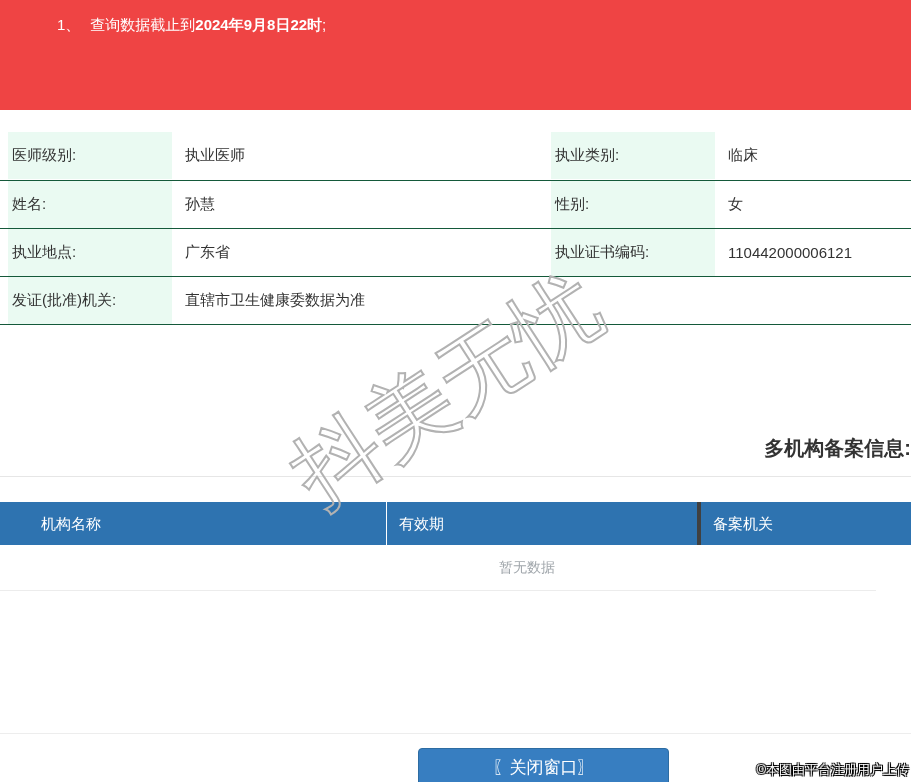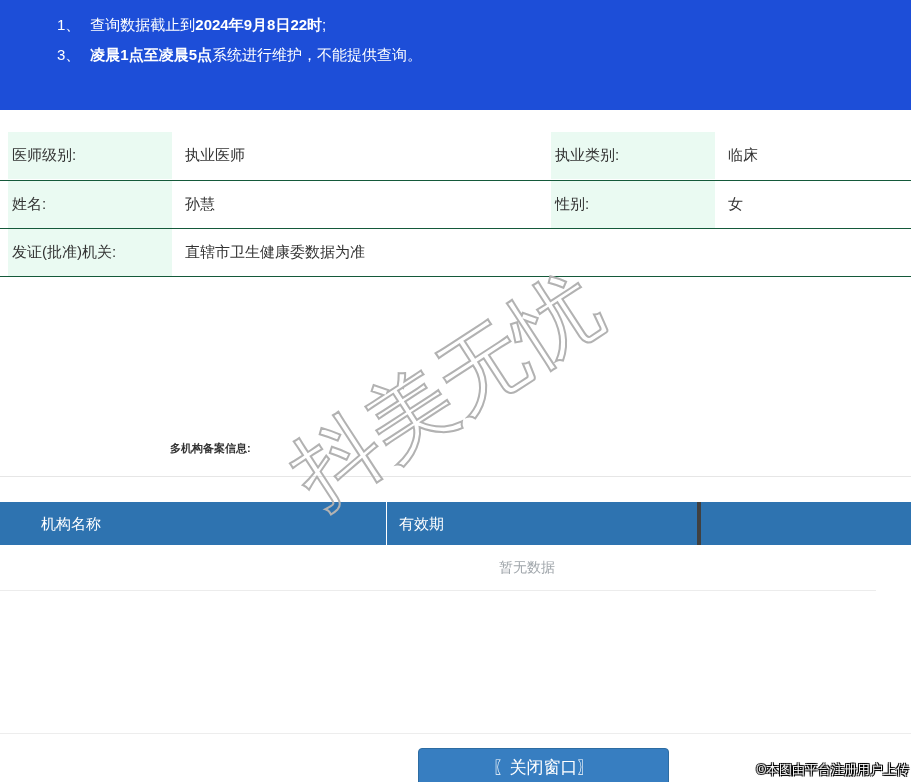--- a/index.html
+++ b/index.html
@@ -4,36 +4,36 @@
 <style>
   * { margin:0; padding:0; box-sizing:border-box; }
   html,body { width:911px; height:782px; }
   body {
     position:relative; overflow:hidden; background:#fff;
     font-family:"Liberation Sans","DejaVu Sans",sans-serif;
     color:#333;
   }
   
   .banner { position:absolute; top:0; left:0; width:911px; height:110px;
-            background:#1d4ed8; padding-top:10px; }
+            background:#ef4444; padding-top:10px; }
   .banner-line { padding-left:57px; color:#fff; font-size:15px; line-height:30px; }
   .banner-line .num { margin-right:10px; }
   .banner-line b { font-weight:bold; }
   
   .info-table { position:absolute; top:132px; left:0; width:911px;
                 border-collapse:collapse; table-layout:fixed; }
   .info-table td { height:48px; border-bottom:1px solid #14593a;
                    font-size:15px; color:#333; vertical-align:middle; }
   .info-table td.lbl { padding:0 8px; }
   .lbl-i { background:#eafaf2; height:47px; display:flex; align-items:center;
            padding-left:4px; }
   .info-table td.val { padding-left:5px; }
   
   .section-title { position:absolute; top:420px; left:170px; width:741px; height:56px;
-                   line-height:56px; text-align:left; font-size:11px;
+                   line-height:56px; text-align:right; font-size:20px;
                    font-weight:bold; color:#333; }
   .divider1 { position:absolute; top:476px; left:0; width:911px; height:0;
               border-top:1px solid #e6e6e6; }
   
   .reg-header { position:absolute; top:502px; left:0; width:911px; height:43px;
                 background:#2e73b0; display:flex; }
   .reg-h-cell { height:43px; line-height:43px; color:#fff; font-size:15px;
                 padding-left:12px; }
   .reg-h-cell.c1 { width:387px; border-right:1px solid #fff;padding-left:41px; }
   .reg-h-cell.c2 { width:314px; border-right:4px solid #404040; }
@@ -64,23 +64,20 @@
                  text-shadow:-1px -1px 0 #000, 1px -1px 0 #000,
                              -1px 1px 0 #000, 1px 1px 0 #000, 0 0 2px #000; }
 </style>
 </head>
 <body>
 
 <div class="banner">
   <div class="banner-line">
     <span class="num">1、</span><span>查询数据截止到</span><b>2024年9月8日22时</b><span>;</span>
   </div>
-  <div class="banner-line">
-    <span class="num">3、</span><span></span><b>凌晨1点至凌晨5点</b><span>系统进行维护，不能提供查询。</span>
-  </div>
 </div>
 
 <table class="info-table">
   <colgroup>
       <col style="width:180px">
       <col style="width:363px">
       <col style="width:180px">
       <col style="width:188px">
     </colgroup>
   <tbody>
@@ -99,33 +96,44 @@
           <div class="lbl-i">姓名:</div>
         </td>
     <td class="val">孙慧</td>
     <td class="lbl">
           <div class="lbl-i">性别:</div>
         </td>
     <td class="val">女</td>
   </tr>
   <tr>
     <td class="lbl">
+          <div class="lbl-i">执业地点:</div>
+        </td>
+    <td class="val">广东省</td>
+    <td class="lbl">
+          <div class="lbl-i">执业证书编码:</div>
+        </td>
+    <td class="val">110442000006121</td>
+  </tr>
+  <tr>
+    <td class="lbl">
           <div class="lbl-i">发证(批准)机关:</div>
         </td>
     <td class="val" colspan="3">直辖市卫生健康委数据为准</td>
   </tr>
 </tbody>
   </table>
 
 <div class="section-title">多机构备案信息:</div>
 <div class="divider1"></div>
 
 <div class="reg-header">
   <div class="reg-h-cell c1">机构名称</div>
   <div class="reg-h-cell c2">有效期</div>
+  <div class="reg-h-cell c3">备案机关</div>
 </div>
 <div class="empty-row">
   <div class="empty-row-inner">暂无数据</div>
 </div>
 
 <div class="watermark">抖美无忧</div>
 
 <div class="footer-line"></div>
 <div class="close-btn">〖关闭窗口〗</div>
 <div class="attribution">©本图由平台注册用户上传</div>

